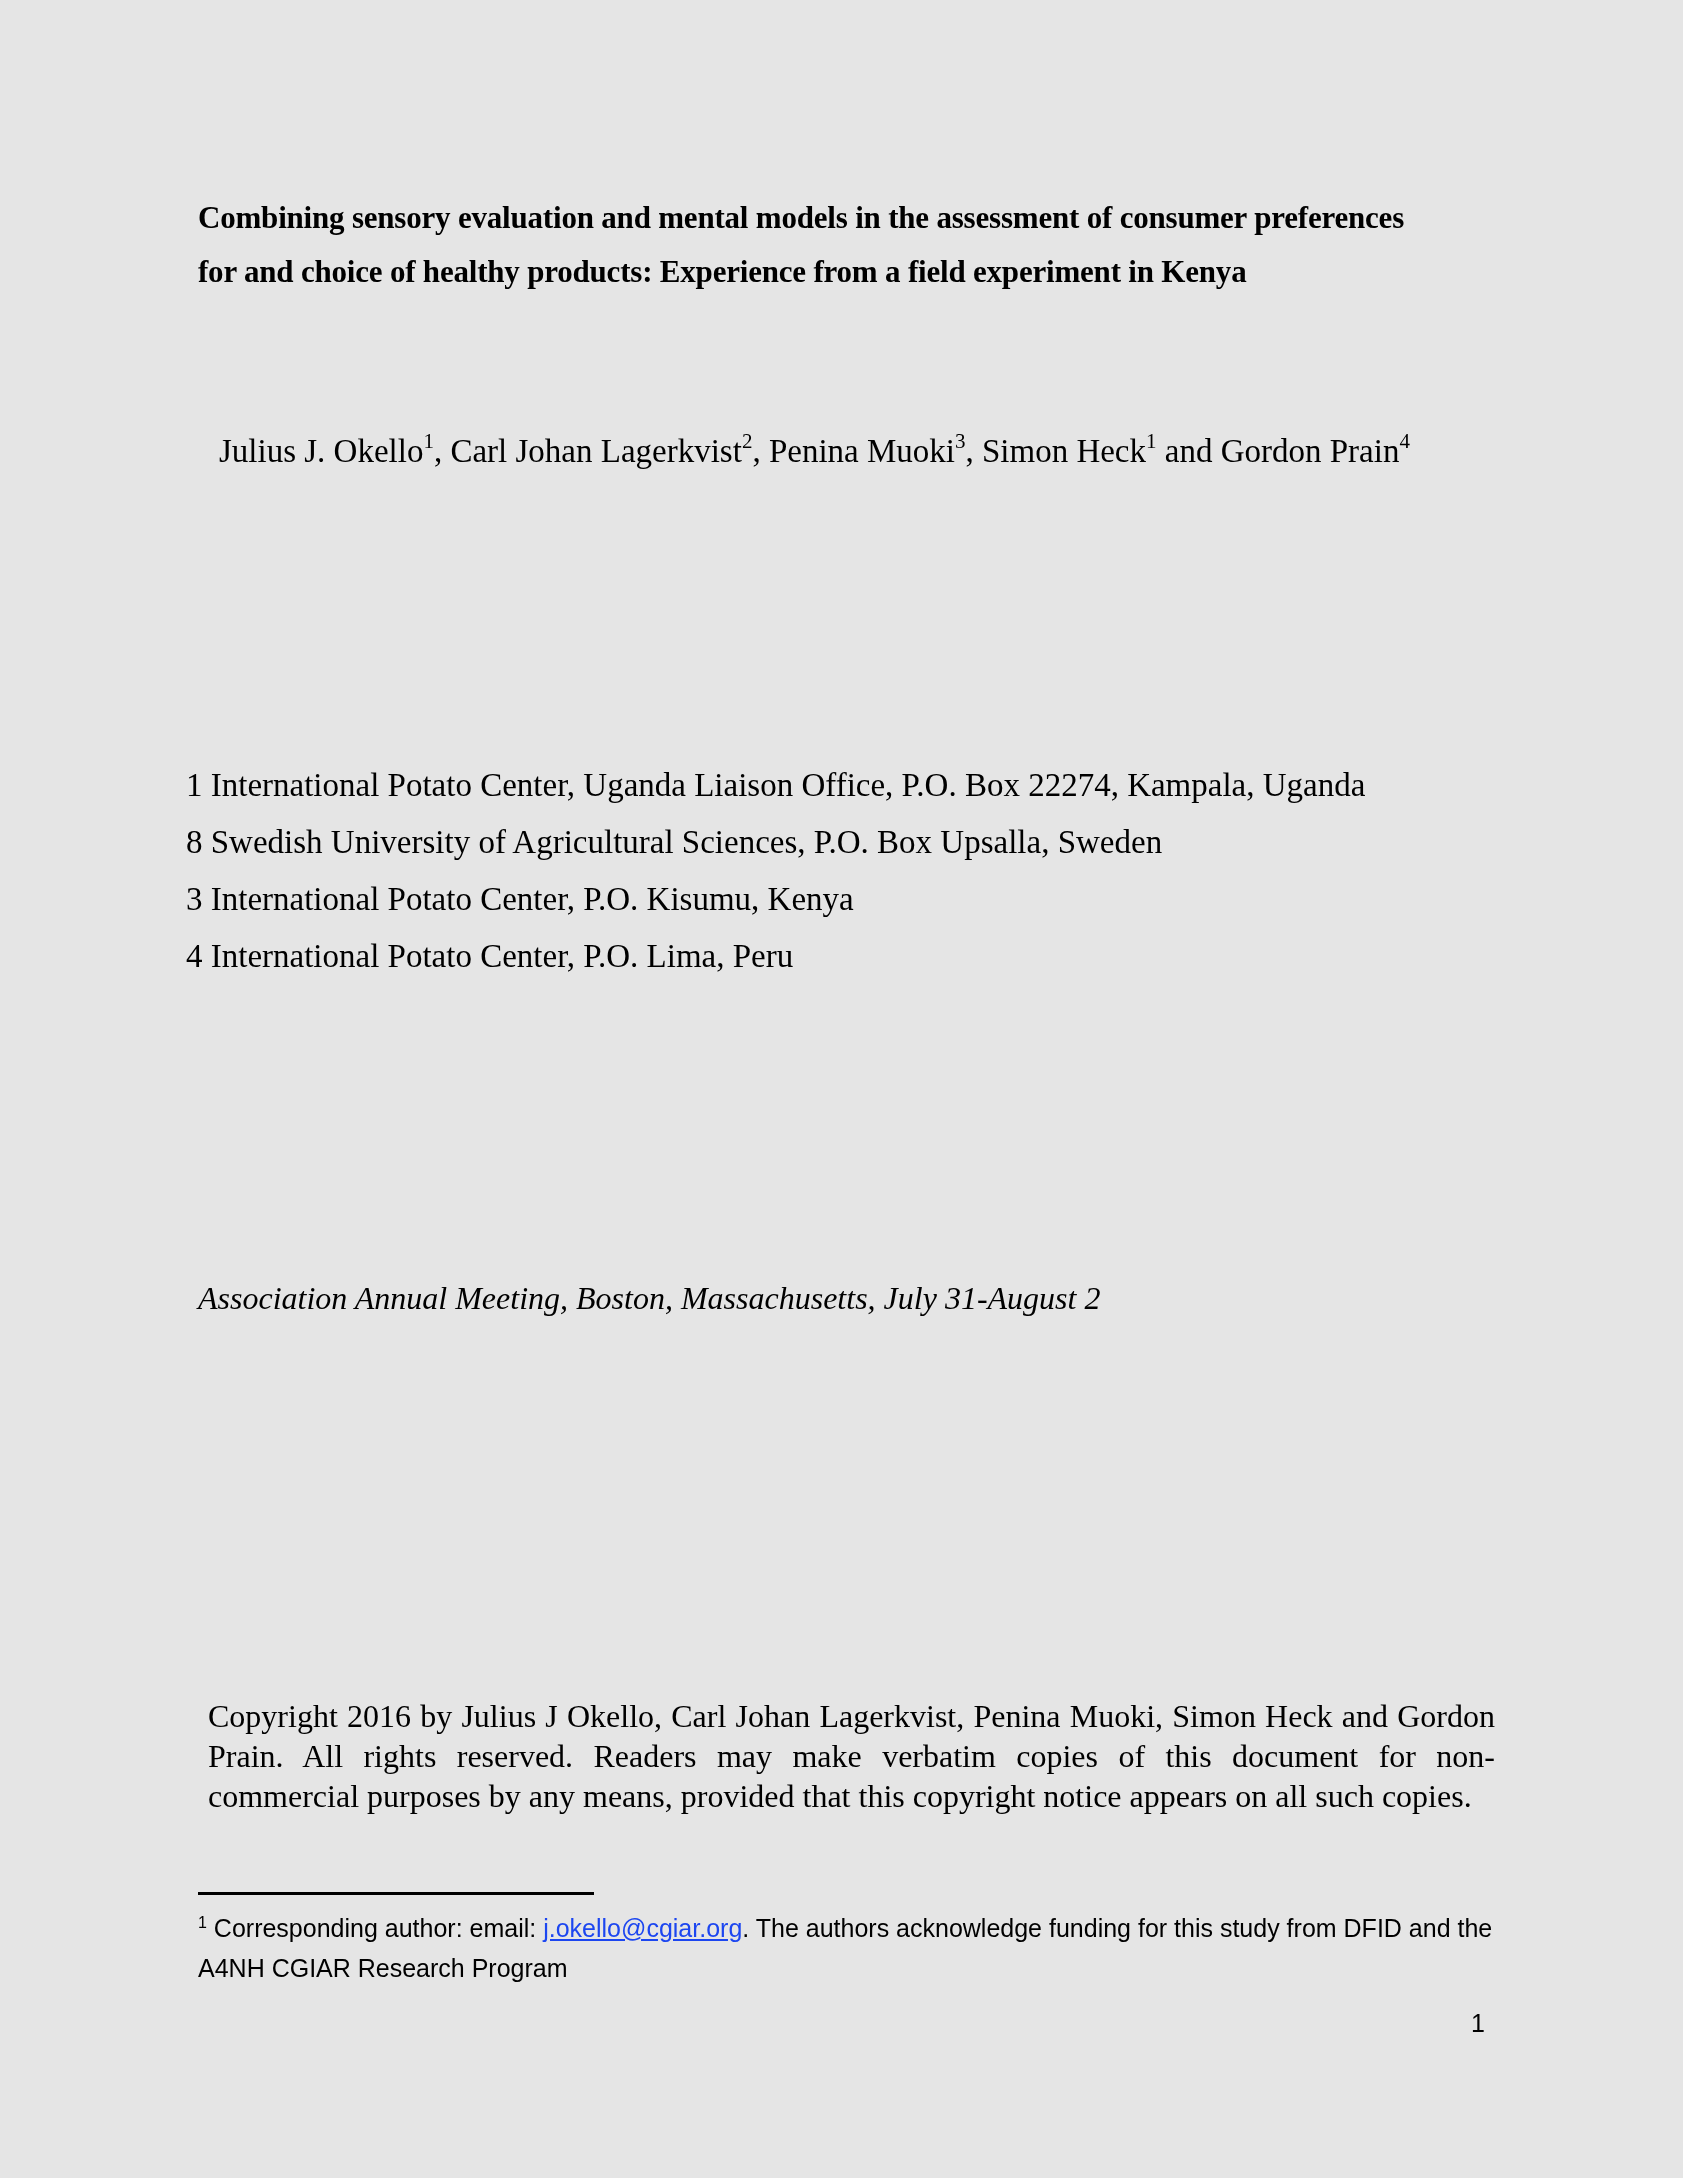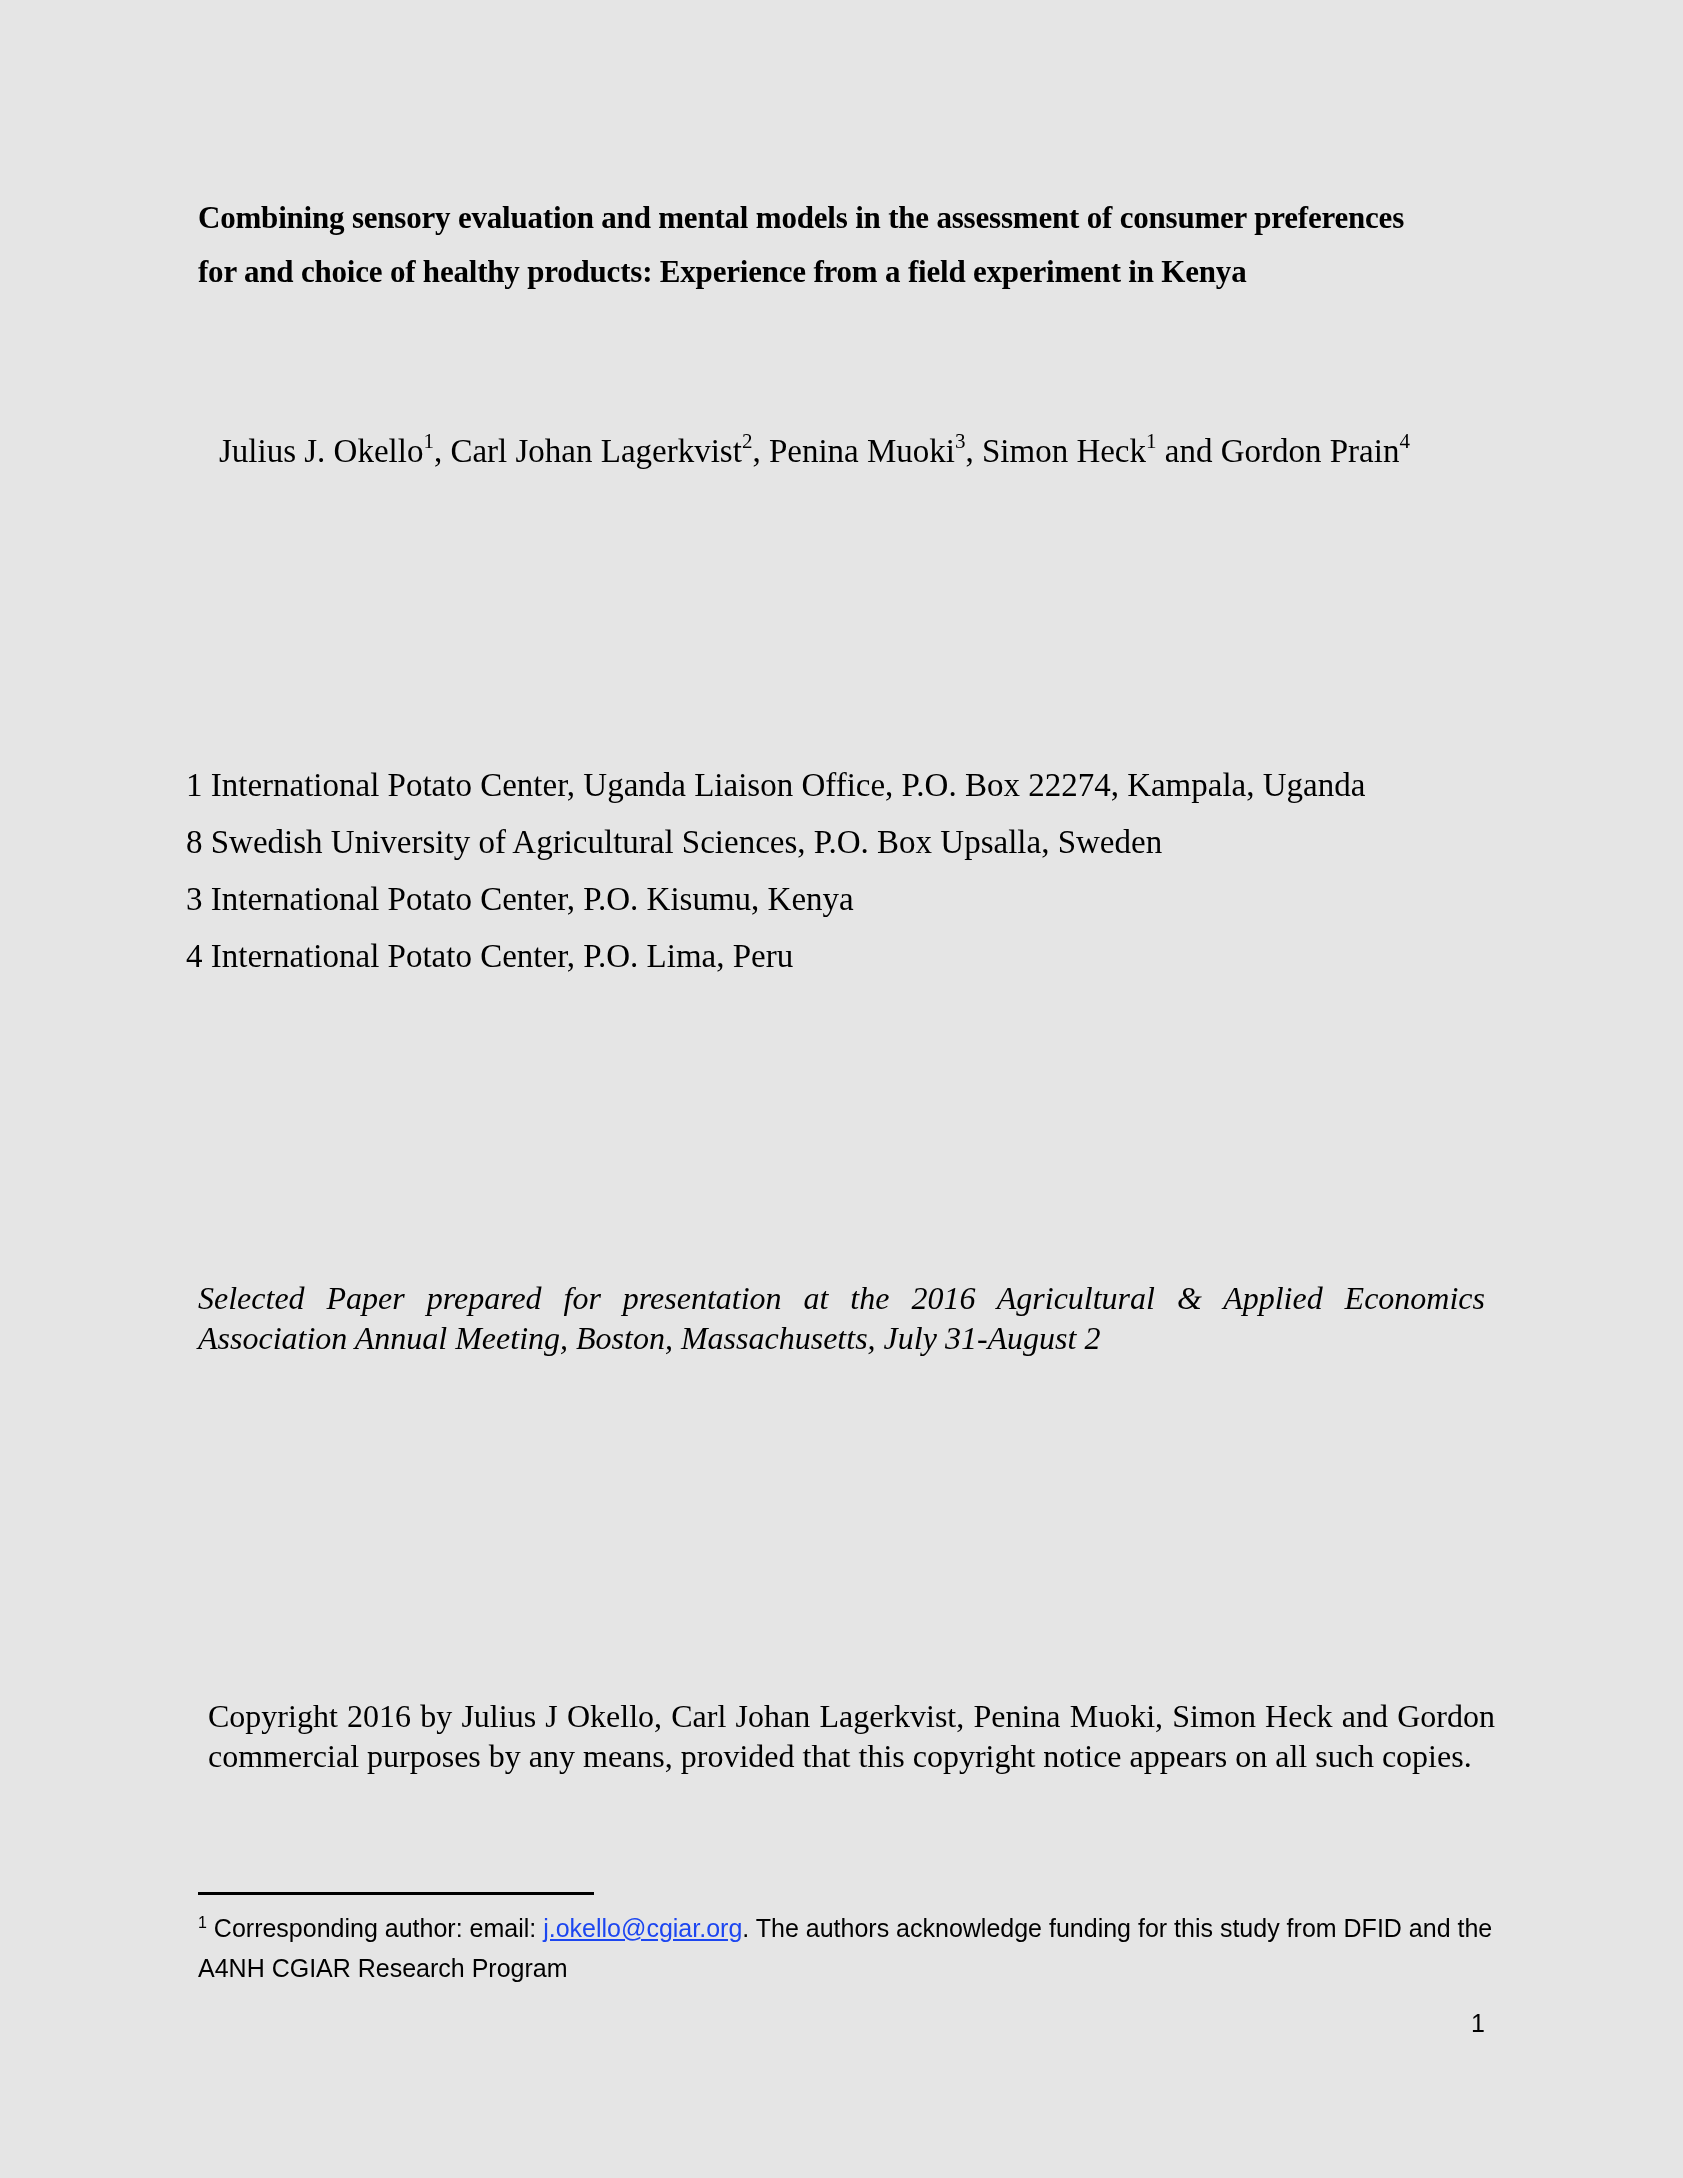--- a/index.html
+++ b/index.html
@@ -110,26 +110,26 @@
   <p class="authors"><span>Julius J. Okello</span><sup>1</sup><span>, Carl Johan Lagerkvist</span><sup>2</sup><span>, Penina Muoki</span><sup>3</sup><span>, Simon Heck</span><sup>1</sup><span> and Gordon Prain</span><sup>4</sup></p>
 
   <div class="affiliations">
     <p>1 International Potato Center, Uganda Liaison Office, P.O. Box 22274, Kampala, Uganda</p>
     <p>8 Swedish University of Agricultural Sciences, P.O. Box Upsalla, Sweden</p>
     <p>3 International Potato Center, P.O. Kisumu, Kenya</p>
     <p>4 International Potato Center, P.O. Lima, Peru</p>
   </div>
 
   <div class="conference-note">
-    <div class="just">Selected Paper prepared for presentation at the 2016 Agricultural &amp; Applied Economics</div>
     <div>Association Annual Meeting, Boston, Massachusetts, July 31-August 2</div>
   </div>
 
   <div class="copyright">
     <div class="just">Copyright 2016 by Julius J Okello, Carl Johan Lagerkvist, Penina Muoki, Simon Heck and Gordon</div>
+    <div class="just">Prain. All rights reserved. Readers may make verbatim copies of this document for non-</div>
     <div>commercial purposes by any means, provided that this copyright notice appears on all such copies.</div>
   </div>
 
   <div class="footnote-rule"></div>
 
   <p class="footnote"><sup>1</sup><span> Corresponding author: email: </span><a class="email-link">j.okello@cgiar.org</a><span>. The authors acknowledge funding for this study from DFID and the A4NH CGIAR Research Program</span></p>
 
   <div class="page-number">1</div>
 
 </div>

